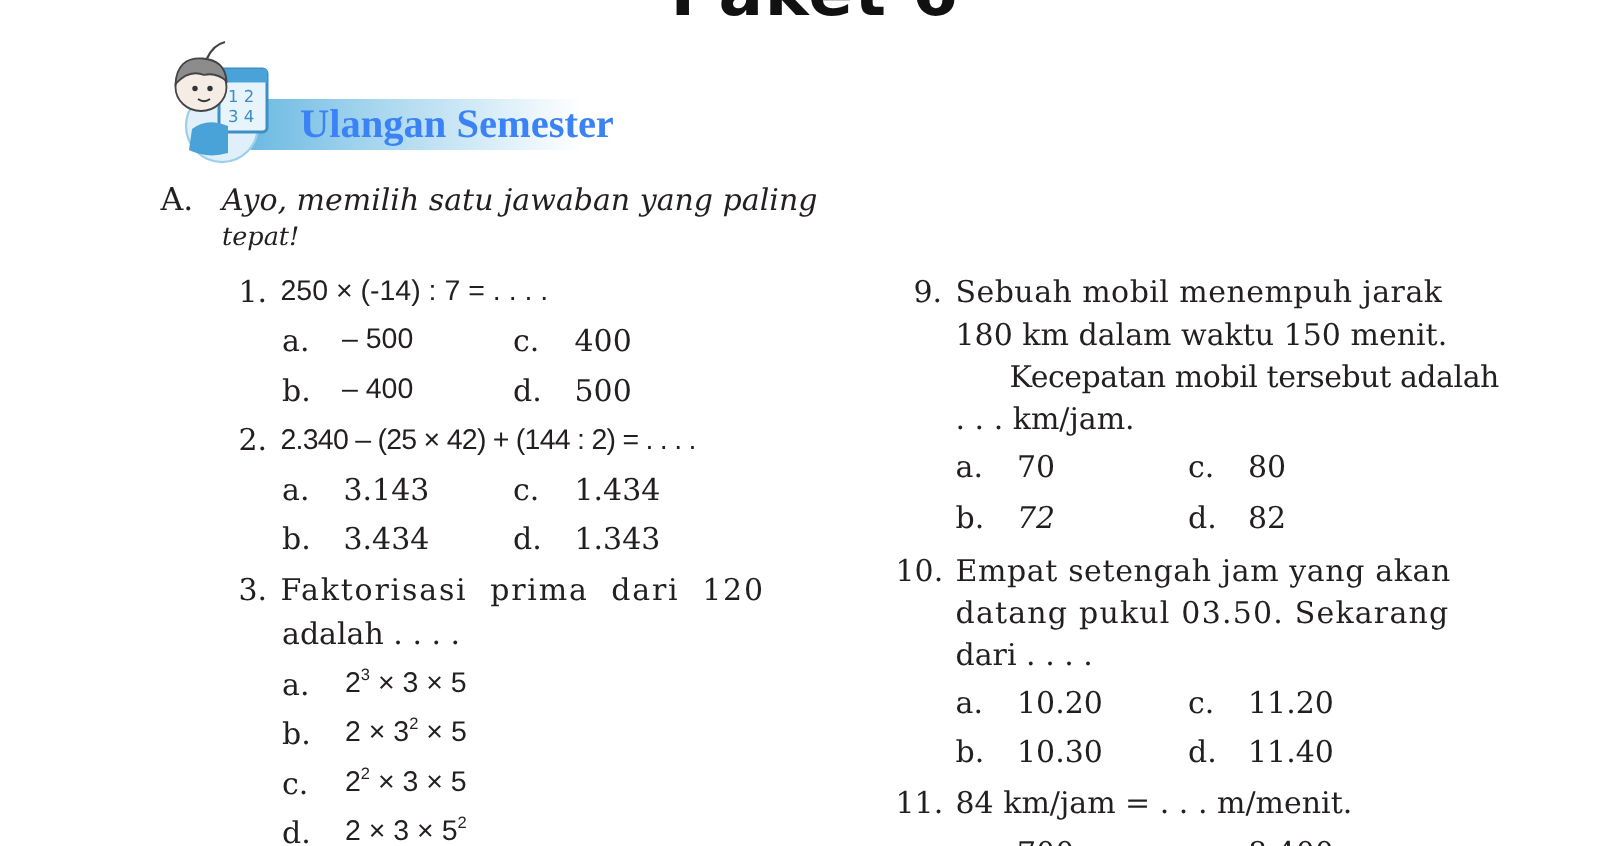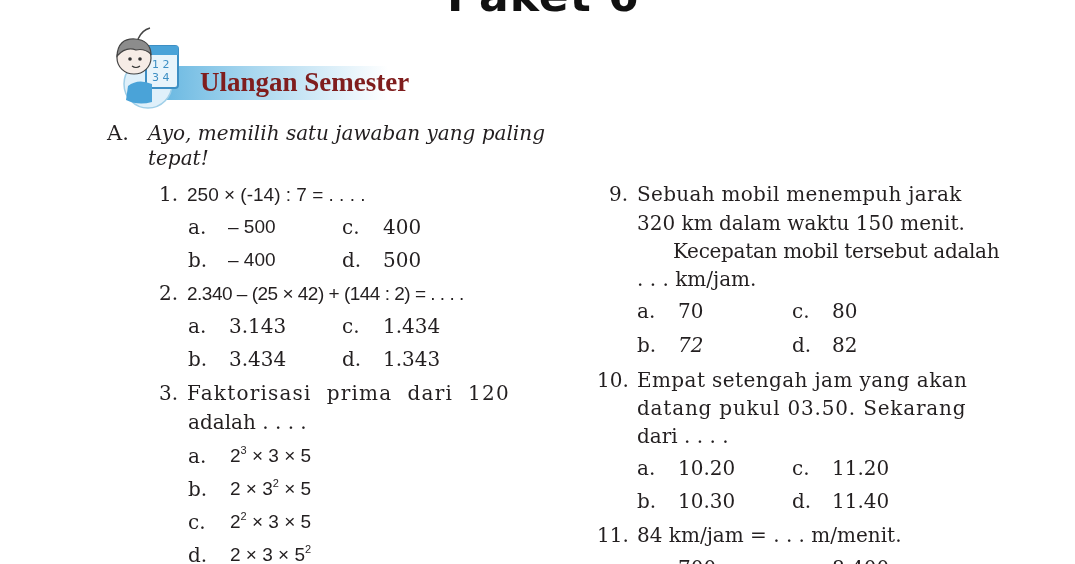--- a/index.html
+++ b/index.html
@@ -17,21 +17,21 @@
   .banner {
     position: absolute; left: 108px; top: 26px; width: 420px; height: 84px; text-align: center;
   }
   .banner-band {
     position: absolute; left: 40px; top: 40px; width: 300px; height: 34px;
     background: linear-gradient(90deg, #5fb3df 0%, #a9d7ef 35%, rgba(255,255,255,0) 80%);
   }
   .banner-title {
     position: absolute; left: 92px; top: 41px;
     font-family: "Liberation Serif", serif; font-weight: bold;
-    font-size: 27px; color: #7f1d1d;
+    font-size: 27px; color: #3b82f6;
   }
   .mascot { position: absolute; left: 0; top: 0; width: 80px; height: 84px; }
 
   .txt { position: absolute; white-space: nowrap; font-size: 20px; line-height: 24px; }
   .sans { font-family: "Liberation Sans", sans-serif; font-size: 19px; }
   .serif-it { font-family: "DejaVu Serif", serif; font-style: italic; }
   .justify { letter-spacing: 1px; }
   sup { font-size: 11px; vertical-align: 8px; line-height: 0; }
 </style>
 </head>
@@ -53,21 +53,21 @@
     <path d="M30 13 Q34 4 42 2" fill="none" stroke="#444" stroke-width="1.5"></path>
     <circle cx="22" cy="33" r="1.8" fill="#333"></circle>
     <circle cx="32" cy="33" r="1.8" fill="#333"></circle>
     <path d="M24 40 Q28 43 32 40" fill="none" stroke="#333" stroke-width="1.2"></path>
   </svg>
   <div class="banner-title">Ulangan Semester</div>
 </div>
 
 <div class="txt" style="left:107px; top:121px; font-size:21px;">A.</div>
 <div class="txt serif-it" style="left:148px; top:121px; font-size:20px;">Ayo, memilih satu jawaban yang paling</div>
-<div class="txt serif-it" style="left:148px; top:146px; font-size:20px;">tepat!</div>
+<div class="txt serif-it" style="left:148px; top:146px; font-size:17px;">tepat!</div>
 
 <div>
   <div class="txt" style="left:159px; top:182px;">1.</div>
   <div class="txt sans" style="left:187px; top:183px;">250 × (-14) : 7  = . . . .</div>
   <div class="txt" style="left:188px; top:215px;">a.</div>
   <div class="txt sans" style="left:228px; top:215px;text-align:center;">– 500</div>
   <div class="txt" style="left:342px; top:215px;">c.</div>
   <div class="txt" style="left:383px; top:215px;">400</div>
   <div class="txt" style="left:188px; top:248px;">b.</div>
   <div class="txt sans" style="left:228px; top:248px;">– 400</div>
@@ -102,21 +102,21 @@
   <div class="txt" style="left:188px; top:510px;">c.</div>
   <div class="txt sans" style="left:230px; top:510px; white-space:pre;"><span>2</span><sup>2</sup><span> × 3 × 5</span></div>
 
   <div class="txt" style="left:188px; top:543px;">d.</div>
   <div class="txt sans" style="left:230px; top:543px; white-space:pre;"><span>2 × 3 × </span><span>5</span><sup>2</sup></div>
 </div>
 
 <div>
   <div class="txt" style="left:609px; top:182px;">9.</div>
   <div class="txt" style="left:637px; top:182px; letter-spacing:0.3px;">Sebuah mobil menempuh jarak</div>
-  <div class="txt" style="left:637px; top:211px;">320 km dalam waktu 150 menit.</div>
+  <div class="txt" style="left:637px; top:211px;">180 km dalam waktu 150 menit.</div>
   <div class="txt" style="left:637px; top:239px; letter-spacing:-0.3px;margin-left:36px;">Kecepatan mobil tersebut adalah</div>
   <div class="txt" style="left:637px; top:267px;">. . . km/jam.</div>
   <div class="txt" style="left:637px; top:299px;">a.</div>
   <div class="txt" style="left:678px; top:299px;">70</div>
   <div class="txt" style="left:792px; top:299px;">c.</div>
   <div class="txt" style="left:832px; top:299px;">80</div>
   <div class="txt" style="left:637px; top:333px;">b.</div>
   <div class="txt" style="left:678px; top:333px;font-style:italic;">72</div>
   <div class="txt" style="left:792px; top:333px;">d.</div>
   <div class="txt" style="left:832px; top:333px;">82</div>

